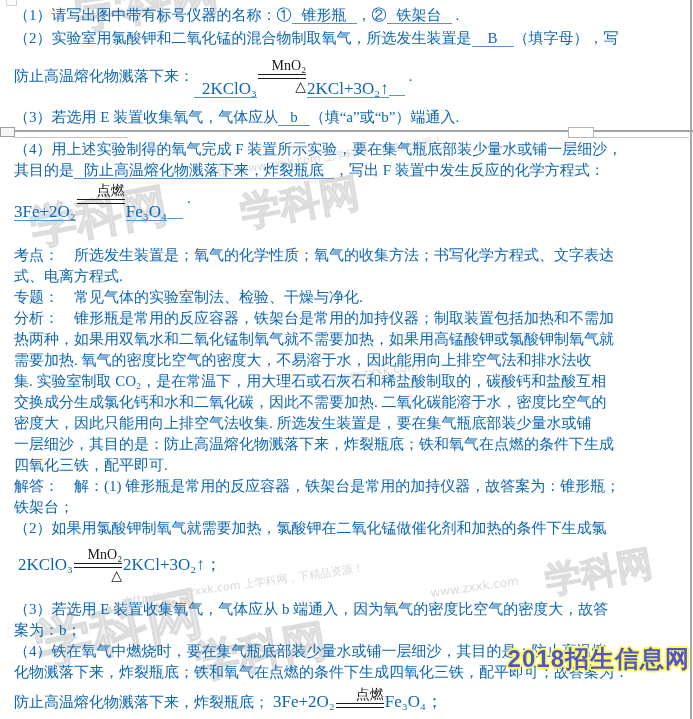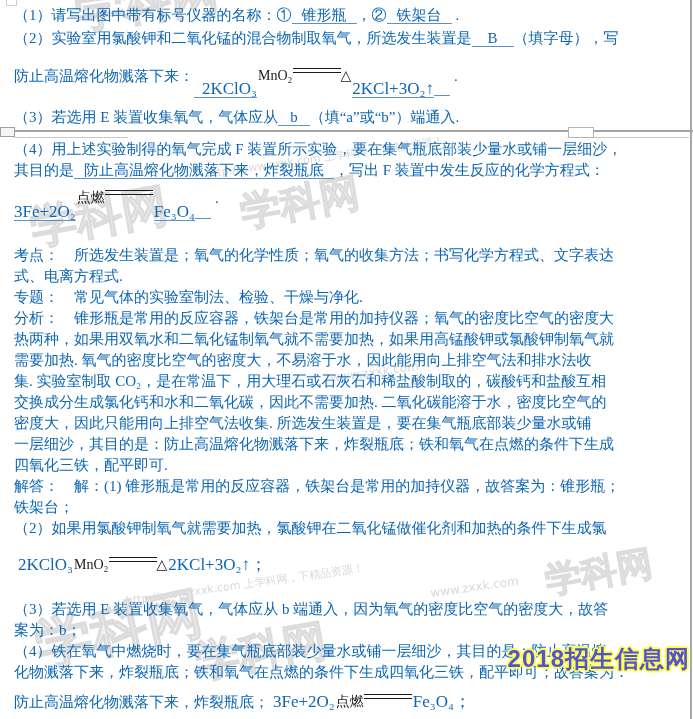--- a/index.html
+++ b/index.html
@@ -11,21 +11,21 @@
   .eqln{display:flex;align-items:center;}
   .lbl{margin-right:15px;}
   .u{border-bottom:1.5px solid #5b93c8;margin-top:28px;}
   .pad10{padding:0 10px;}
   .pad16{padding:0 16px;}
   .pad12{padding:0 12px;}
   .blank{display:inline-block;width:16px;height:12px;}
   .serif{font-family:"Liberation Serif","DejaVu Serif",serif;font-size:17px;}
   .tail{margin-left:4px;}
   
-  .cond{display:inline-flex;flex-direction:row;align-items:flex-start;margin:0 1px;}
+  .cond{display:inline-flex;flex-direction:column;align-items:flex-end;margin:0 1px;}
   .cond .above{font-size:14px;line-height:16px;color:#1a1a1a;}
   .cond .dline{min-width:48px;height:5px;border-top:1.6px solid #1a1a1a;
                border-bottom:1.6px solid #1a1a1a;box-sizing:border-box;}
   .cond .below{font-size:14px;line-height:15px;min-height:15px;color:#1a1a1a;}
   .cond.nobelow .below{min-height:10px;}
   
   .right-border{position:absolute;top:0;right:1px;width:2px;height:719px;background:#a8a8a8;z-index:4;}
   .pb-line1{position:absolute;left:0;top:130px;width:693px;height:2px;background:#a3a3a3;z-index:3;}
   .pb-line2a{position:absolute;left:14px;top:137px;width:114px;height:1px;background:#c8c8c8;z-index:3;}
   .pb-line2b{position:absolute;left:593px;top:137px;width:96px;height:1px;background:#c8c8c8;z-index:3;}
@@ -116,21 +116,21 @@
 </div>
 <div class="ln" style="top:268px">
   <span>式、电离方程式.</span>
 </div>
 
 <div class="ln" style="top:289px">
   <span class="lbl">专题：</span><span>常见气体的实验室制法、检验、干燥与净化.</span>
 </div>
 
 <div class="ln" style="top:310px">
-  <span class="lbl">分析：</span><span>锥形瓶是常用的反应容器，铁架台是常用的加持仪器；氧气的密度比空气的密度大</span>
+  <span class="lbl">分析：</span><span>锥形瓶是常用的反应容器，铁架台是常用的加持仪器；制取装置包括加热和不需加</span>
 </div>
 <div class="ln" style="top:331px"><span>热两种，如果用双氧水和二氧化锰制氧气就不需要加热，如果用高锰酸钾或氯酸钾制氧气就</span></div>
 <div class="ln" style="top:352px"><span>需要加热. 氧气的密度比空气的密度大，不易溶于水，因此能用向上排空气法和排水法收</span></div>
 <div class="ln" style="top:373px"><span>集. 实验室制取 CO₂，是在常温下，用大理石或石灰石和稀盐酸制取的，碳酸钙和盐酸互相</span></div>
 <div class="ln" style="top:394px"><span>交换成分生成氯化钙和水和二氧化碳，因此不需要加热. 二氧化碳能溶于水，密度比空气的</span></div>
 <div class="ln" style="top:415px"><span>密度大，因此只能用向上排空气法收集. 所选发生装置是，要在集气瓶底部装少量水或铺</span></div>
 <div class="ln" style="top:436px"><span>一层细沙，其目的是：防止高温熔化物溅落下来，炸裂瓶底；铁和氧气在点燃的条件下生成</span></div>
 <div class="ln" style="top:457px"><span>四氧化三铁，配平即可.</span></div>
 
 <div class="ln" style="top:478px">

